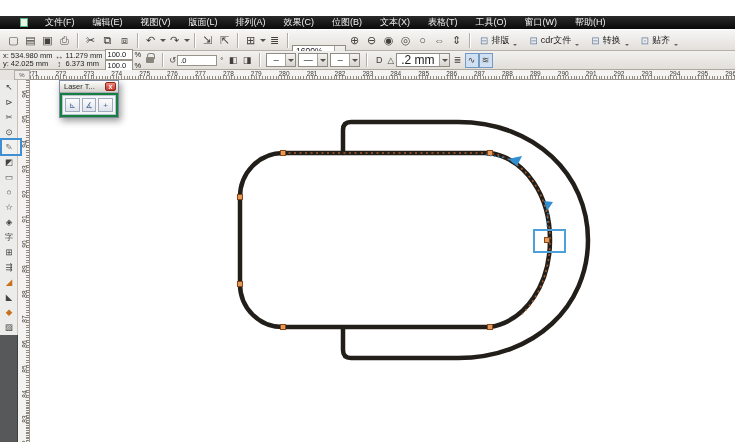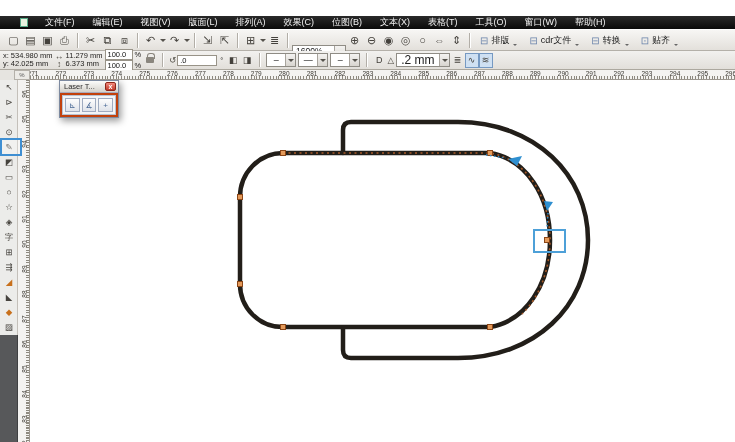--- a/index.html
+++ b/index.html
@@ -80,21 +80,21 @@
   
   .toolbox { position:absolute; left:0; top:80px; width:18px; height:255px; background:#ececea; border-right:1px solid #c4c0ba;
     display:flex; flex-direction:column; }
   .tool { width:18px; height:15px; display:flex; align-items:center; justify-content:center; }
   .tool-icon { font-size:8.5px; color:#46433e; line-height:1; }
   .toolbox-end { position:absolute; left:0; top:335px; width:18px; height:107px; background:#57585a; border-right:1px solid #3f4042; }
   .active-tool-box { position:absolute; left:0px; top:138px; width:22px; height:18px; border:2px solid #3f8fd2; background:rgba(255,255,255,.25); }
   
   .canvas { position:absolute; left:30px; top:80px; width:705px; height:362px; background:#ffffff; overflow:hidden; }
   
-  .laser { position:absolute; left:29px; top:0px; width:60px; height:38px; background:#c2410c;
+  .laser { position:absolute; left:29px; top:0px; width:60px; height:38px; background:#15803d;
     border:1px solid #7d8aa0; box-shadow:2px 3px 7px rgba(0,0,0,.4); }
   .laser .lt-title { height:12px; background:linear-gradient(#fcfcfb,#d5d2cb); border-bottom:1px solid #aab; display:flex; align-items:center; padding:0 2px 0 4px; }
   .laser .lt-title .txt { flex:1; font-size:7.5px; color:#2b2b2b; white-space:nowrap; overflow:hidden; }
   .laser .lt-close { width:11px; height:9px; background:linear-gradient(#f28a7d,#c0392b); border:1px solid #8e2418; border-radius:2px;
     color:#fff; font-size:7px; line-height:7px; text-align:center; font-weight:bold; }
   .laser .lt-body { margin:2px; height:20px; background:#f3f4f6; border:1px solid #b9c3d2; display:flex; align-items:center; gap:2px; padding:0 2px; }
   .laser .lt-btn { width:15px; height:14px; background:linear-gradient(#fdfdfd,#dfe3ea); border:1px solid #9fabc0;
     display:flex; align-items:center; justify-content:center; font-size:8px; color:#4a6a96; }
 </style>
 </head>

